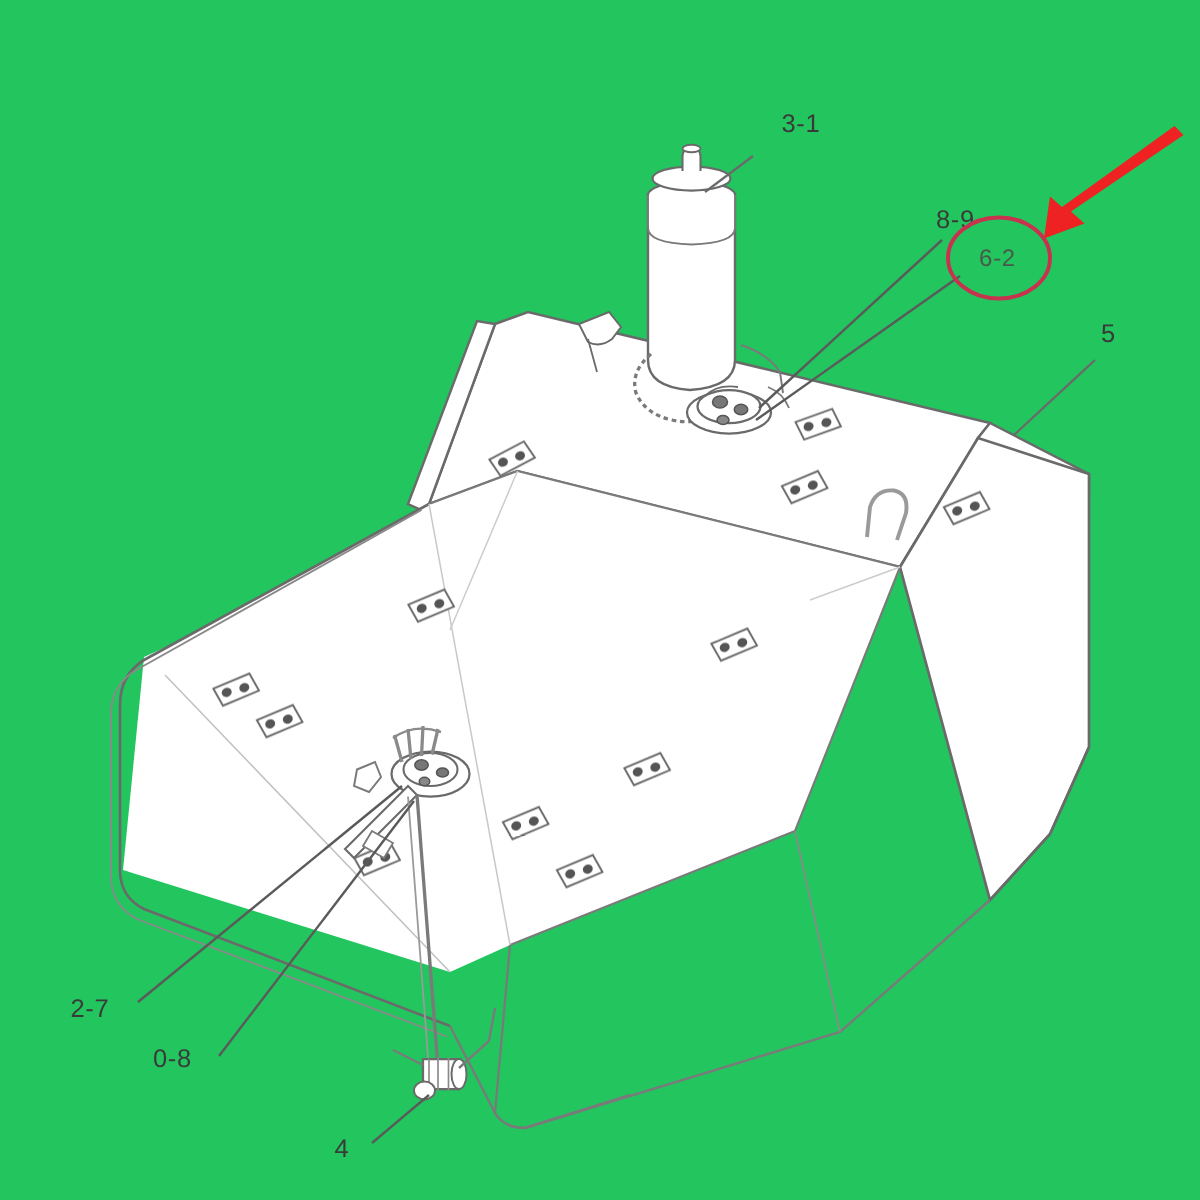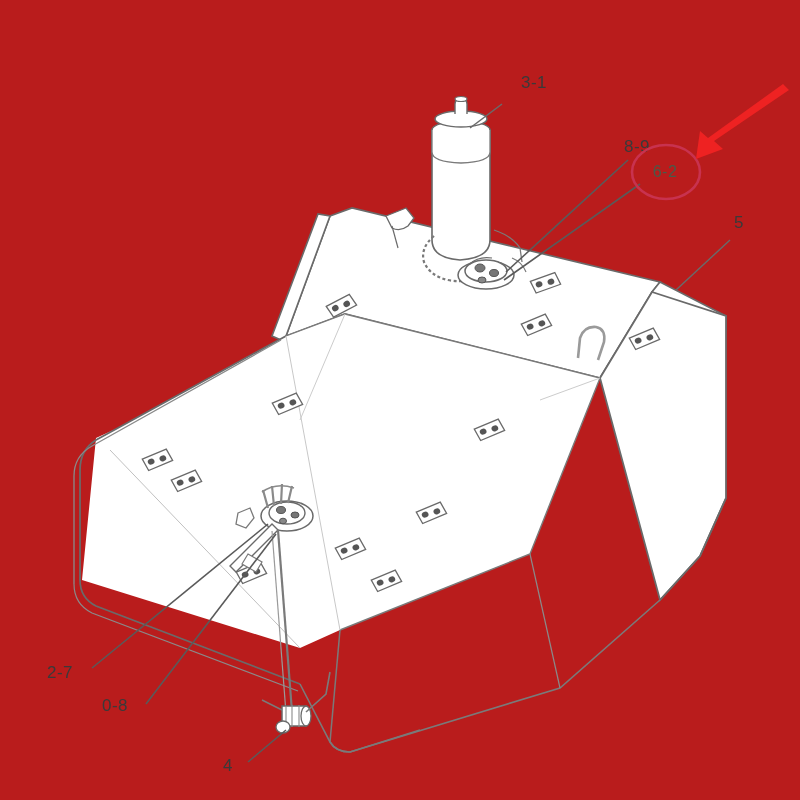--- a/index.html
+++ b/index.html
@@ -11,21 +11,21 @@
   body {
     width: 800px;
     height: 800px;
     font-family: "Liberation Sans", sans-serif;
     overflow: hidden;
   }
   #diagram-root {
     position: relative;
     width: 800px;
     height: 800px;
-    background: #b91c1c;
+    background: #22c55e;
   }
   #diagram-svg {
     position: absolute;
     top: 0;
     left: 0;
     width: 800px;
     height: 800px;
   }
   .label-text {
     font-family: "Liberation Sans", sans-serif;

